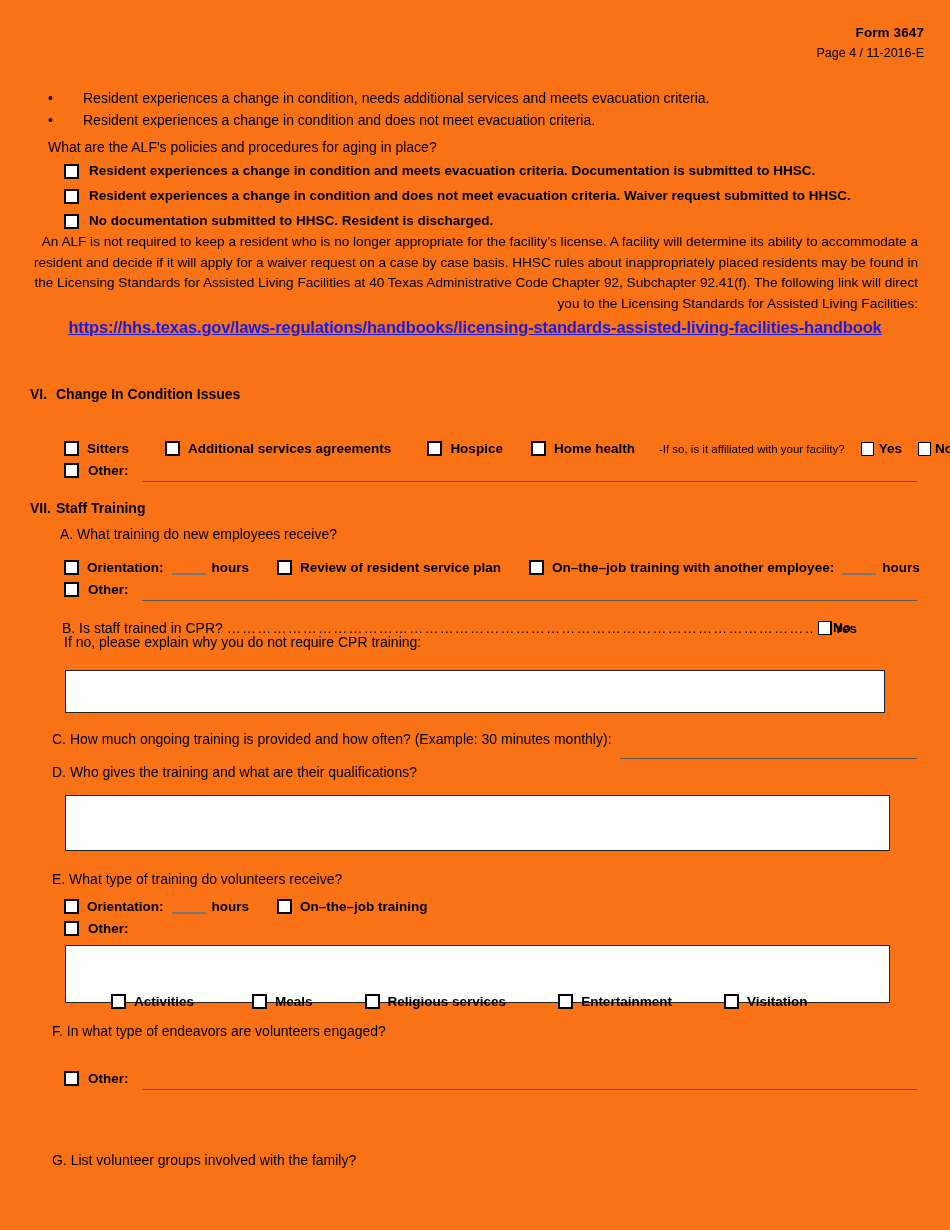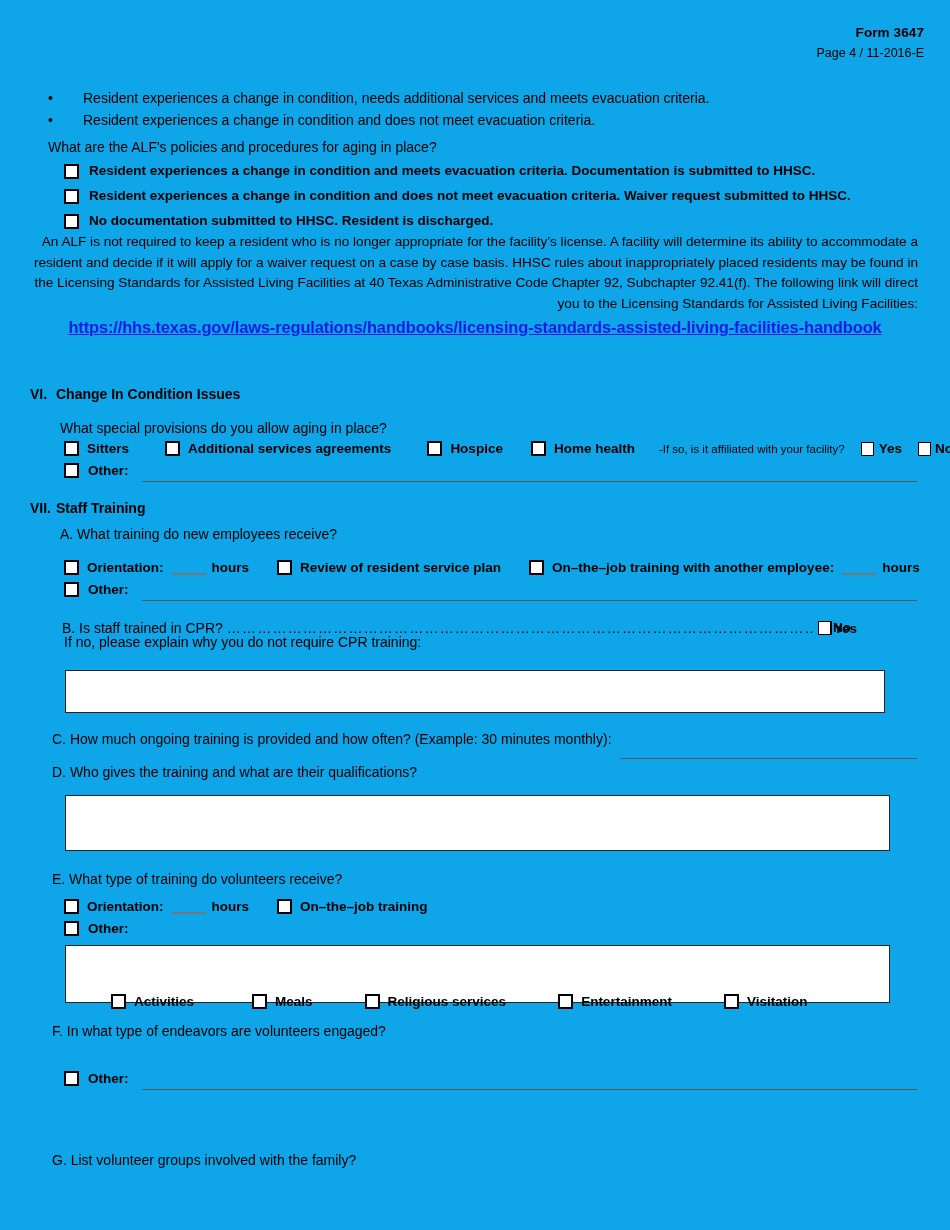--- a/index.html
+++ b/index.html
@@ -8,21 +8,21 @@
     background: #ffffff;
   }
   body {
     font-family: "Liberation Sans", sans-serif;
     color: #000000;
   }
   .page {
     position: relative;
     width: 950px;
     height: 1230px;
-    background: #0ea5e9;
+    background: #f97316;
     overflow: hidden;
     box-sizing: border-box;
   }
 
   
   .header {
     position: absolute;
     top: 24px;
     right: 26px;
     text-align: right;
@@ -285,21 +285,20 @@
   <div class="para">An ALF is not required to keep a resident who is no longer appropriate for the facility’s license.  A facility will determine its ability to accommodate a resident and decide if it will apply for a waiver request on a case by case basis. HHSC rules about inappropriately placed residents may be found in the Licensing Standards for Assisted Living Facilities at 40 Texas Administrative Code Chapter 92, Subchapter 92.41(f). The following link will direct you to the Licensing Standards for Assisted Living Facilities:</div>
 
   <div class="link-wrap">
     <span class="doc-link">https://hhs.texas.gov/laws-regulations/handbooks/licensing-standards-assisted-living-facilities-handbook</span>
   </div>
 
   <div class="sec-head" style="left:30px; top:386px;">
     <span class="num">VI.</span><span>Change In Condition Issues</span>
   </div>
 
-  <div class="sub-q" style="left:60px; top:420px;">What special provisions do you allow aging in place?</div>
 
   <div class="inline-row" style="left:64px; top:441px;">
     <span class="inline-item">
       <span class="cb"></span>
       <span class="inline-label">Sitters</span>
     </span>
     <span class="gap-lg"></span>
     <span class="inline-item">
       <span class="cb"></span>
       <span class="inline-label">Additional services agreements</span>

